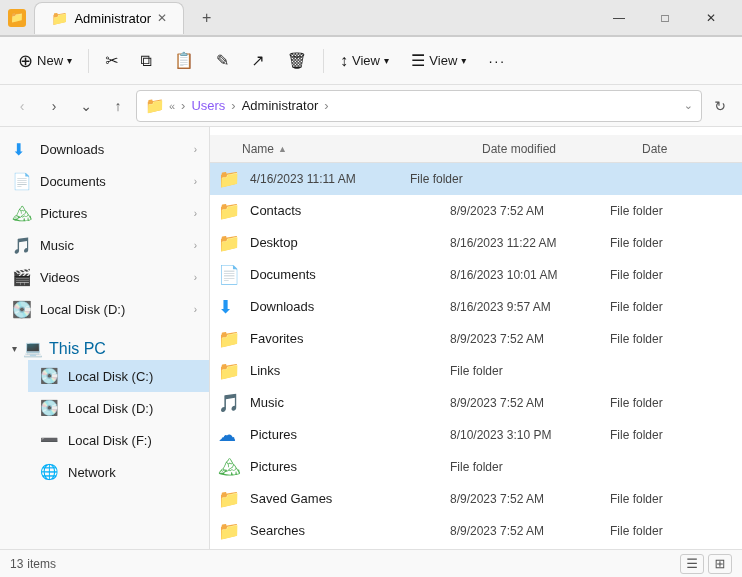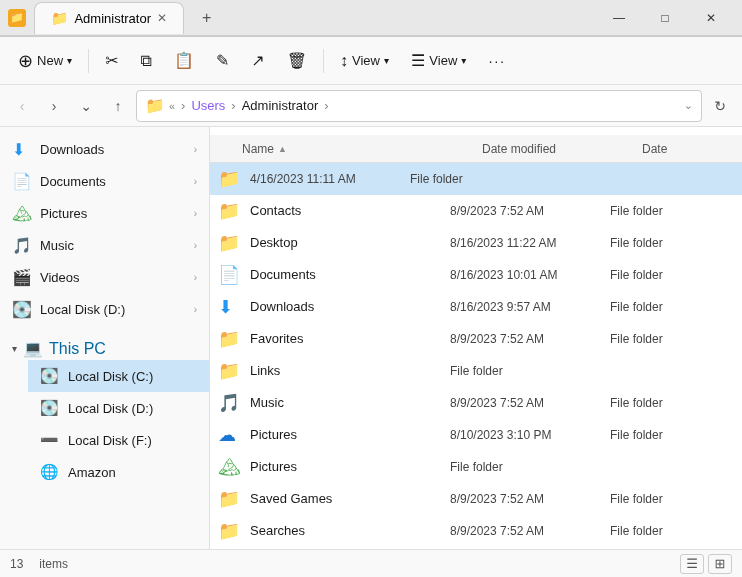--- a/index.html
+++ b/index.html
@@ -248,21 +248,21 @@
       <div class="sidebar-item">
         <span class="si-icon" style="font-size:15px;">💽</span>
         <span class="si-label">Local Disk (D:)</span>
       </div>
       <div class="sidebar-item">
         <span class="si-icon" style="font-size:15px;">➖</span>
         <span class="si-label">Local Disk (F:)</span>
       </div>
       <div class="sidebar-item">
         <span class="si-icon" style="font-size:15px;">🌐</span>
-        <span class="si-label">Amazon</span>
+        <span class="si-label">Network</span>
       </div>
     </div>
   </div>
 
   <div class="file-area">
 
     <div class="file-header">
       <div class="fh-name">
         <span>Name</span>
         <span class="fh-chevron">▲</span>
@@ -343,21 +343,21 @@
     <span class="fr-icon" style="color:#f5c842;">📁</span>
     <span class="fr-name">Searches</span>
     <span class="fr-date">8/9/2023 7:52 AM</span>
     <span class="fr-type">File folder</span>
   </div>
       </div>
   </div>
 </div>
 
 <div class="status-bar">
-  <div style="display:flex; align-items:center; gap:16px;">
+  <div style="display:flex; align-items:center; gap:4px;">
     <span>13</span>
     <span>items</span>
   </div>
   <div class="status-right">
     <div class="view-btn">
       <span>☰</span>
     </div>
     <div class="view-btn">
       <span>⊞</span>
     </div>

